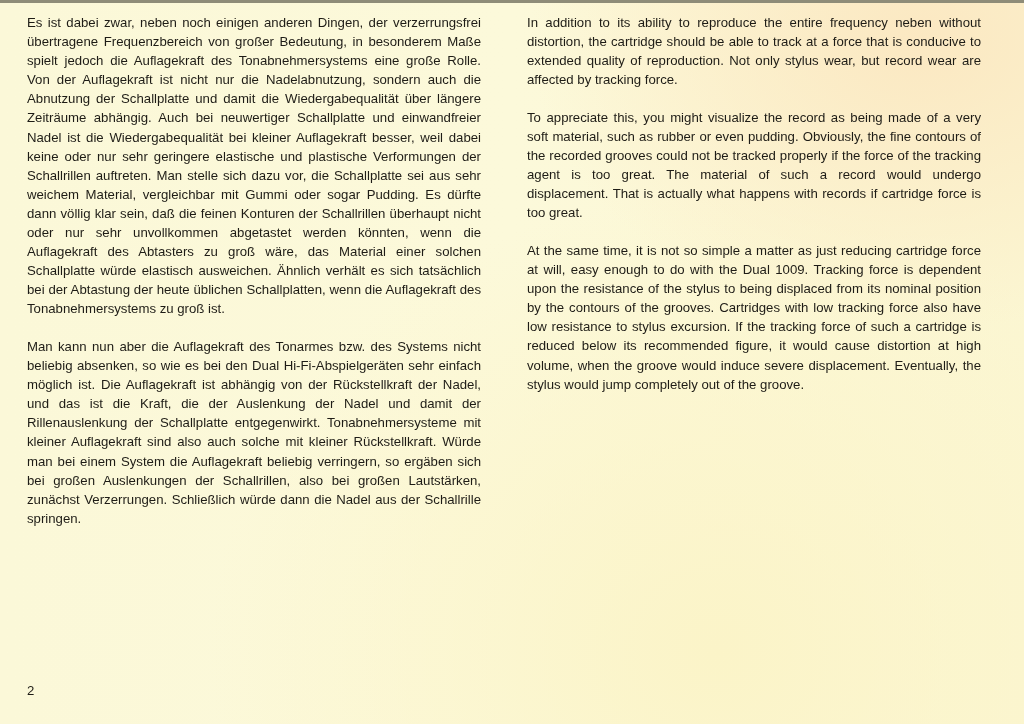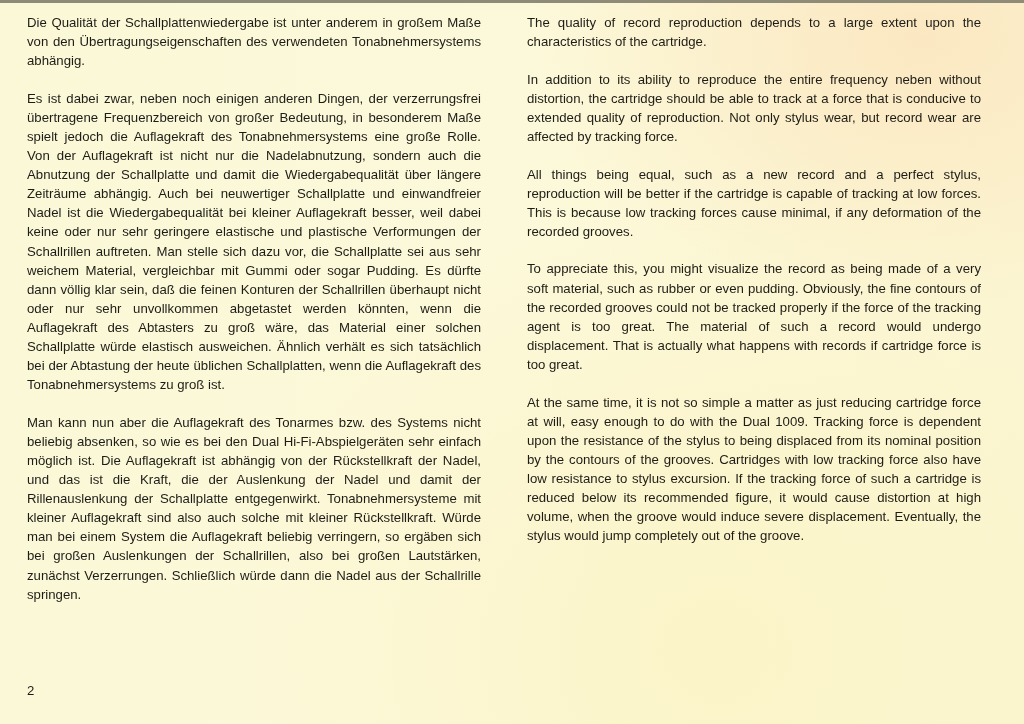--- a/index.html
+++ b/index.html
@@ -34,27 +34,24 @@
       font-size: 13.2px; line-height: 16px;
     }
   </style>
 </head>
 <body>
 
 <div class="page-edge"></div>
 <div class="paper">
 
   <div class="col col-left">
-    <p>Die Qualität der Schallplattenwiedergabe ist unter anderem in großem Maße von den Übertragungseigenschaften des verwendeten Tonabnehmersystems abhängig.</p>
     <p>Es ist dabei zwar, neben noch einigen anderen Dingen, der ver­zerrungsfrei übertragene Frequenzbereich von großer Bedeutung, in besonderem Maße spielt jedoch die Auflagekraft des Tonab­nehmersystems eine große Rolle. Von der Auflagekraft ist nicht nur die Nadelabnutzung, sondern auch die Abnutzung der Schall­platte und damit die Wiedergabequalität über längere Zeiträume abhängig. Auch bei neuwertiger Schallplatte und einwandfreier Nadel ist die Wiedergabequalität bei kleiner Auflagekraft besser, weil dabei keine oder nur sehr geringere elastische und plastische Ver­formungen der Schallrillen auftreten. Man stelle sich dazu vor, die Schallplatte sei aus sehr weichem Material, vergleichbar mit Gummi oder sogar Pudding. Es dürfte dann völlig klar sein, daß die feinen Konturen der Schallrillen überhaupt nicht oder nur sehr unvoll­kommen abgetastet werden könnten, wenn die Auflagekraft des Abtasters zu groß wäre, das Material einer solchen Schallplatte würde elastisch ausweichen. Ähnlich verhält es sich tatsächlich bei der Abtastung der heute üblichen Schallplatten, wenn die Auflage­kraft des Tonabnehmersystems zu groß ist.</p>
     <p>Man kann nun aber die Auflagekraft des Tonarmes bzw. des Systems nicht beliebig absenken, so wie es bei den Dual Hi-Fi-Abspielgeräten sehr einfach möglich ist. Die Auflagekraft ist abhängig von der Rück­stellkraft der Nadel, und das ist die Kraft, die der Auslenkung der Nadel und damit der Rillenauslenkung der Schallplatte entgegen­wirkt. Tonabnehmersysteme mit kleiner Auflagekraft sind also auch solche mit kleiner Rückstellkraft. Würde man bei einem System die Auflagekraft beliebig verringern, so ergäben sich bei großen Aus­lenkungen der Schallrillen, also bei großen Lautstärken, zunächst Verzerrungen. Schließlich würde dann die Nadel aus der Schallrille springen.</p>
   </div>
 
   <div class="col col-right">
-    <p>The quality of record reproduction depends to a large extent upon the characteristics of the cartridge.</p>
     <p>In addition to its ability to reproduce the entire frequency neben without distortion, the cartridge should be able to track at a force that is conducive to extended quality of reproduction. Not only stylus wear, but record wear are affected by tracking force.</p>
-    <p>All things being equal, such as a new record and a perfect stylus, reproduction will be better if the cartridge is capable of tracking at low forces. This is because low tracking forces cause minimal, if any deformation of the recorded grooves.</p>
     <p>To appreciate this, you might visualize the record as being made of a very soft material, such as rubber or even pudding. Obviously, the fine contours of the recorded grooves could not be tracked properly if the force of the tracking agent is too great. The material of such a record would undergo displacement. That is actually what happens with records if cartridge force is too great.</p>
     <p>At the same time, it is not so simple a matter as just reducing cartridge force at will, easy enough to do with the Dual 1009. Tracking force is dependent upon the resistance of the stylus to being displaced from its nominal position by the contours of the grooves. Cartridges with low tracking force also have low resistance to stylus excursion. If the tracking force of such a cartridge is reduced below its recommended figure, it would cause distortion at high volume, when the groove would induce severe displacement. Eventually, the stylus would jump completely out of the groove.</p>
   </div>
 
   <div class="page-number">2</div>
 </div>
 
 </body></html>

